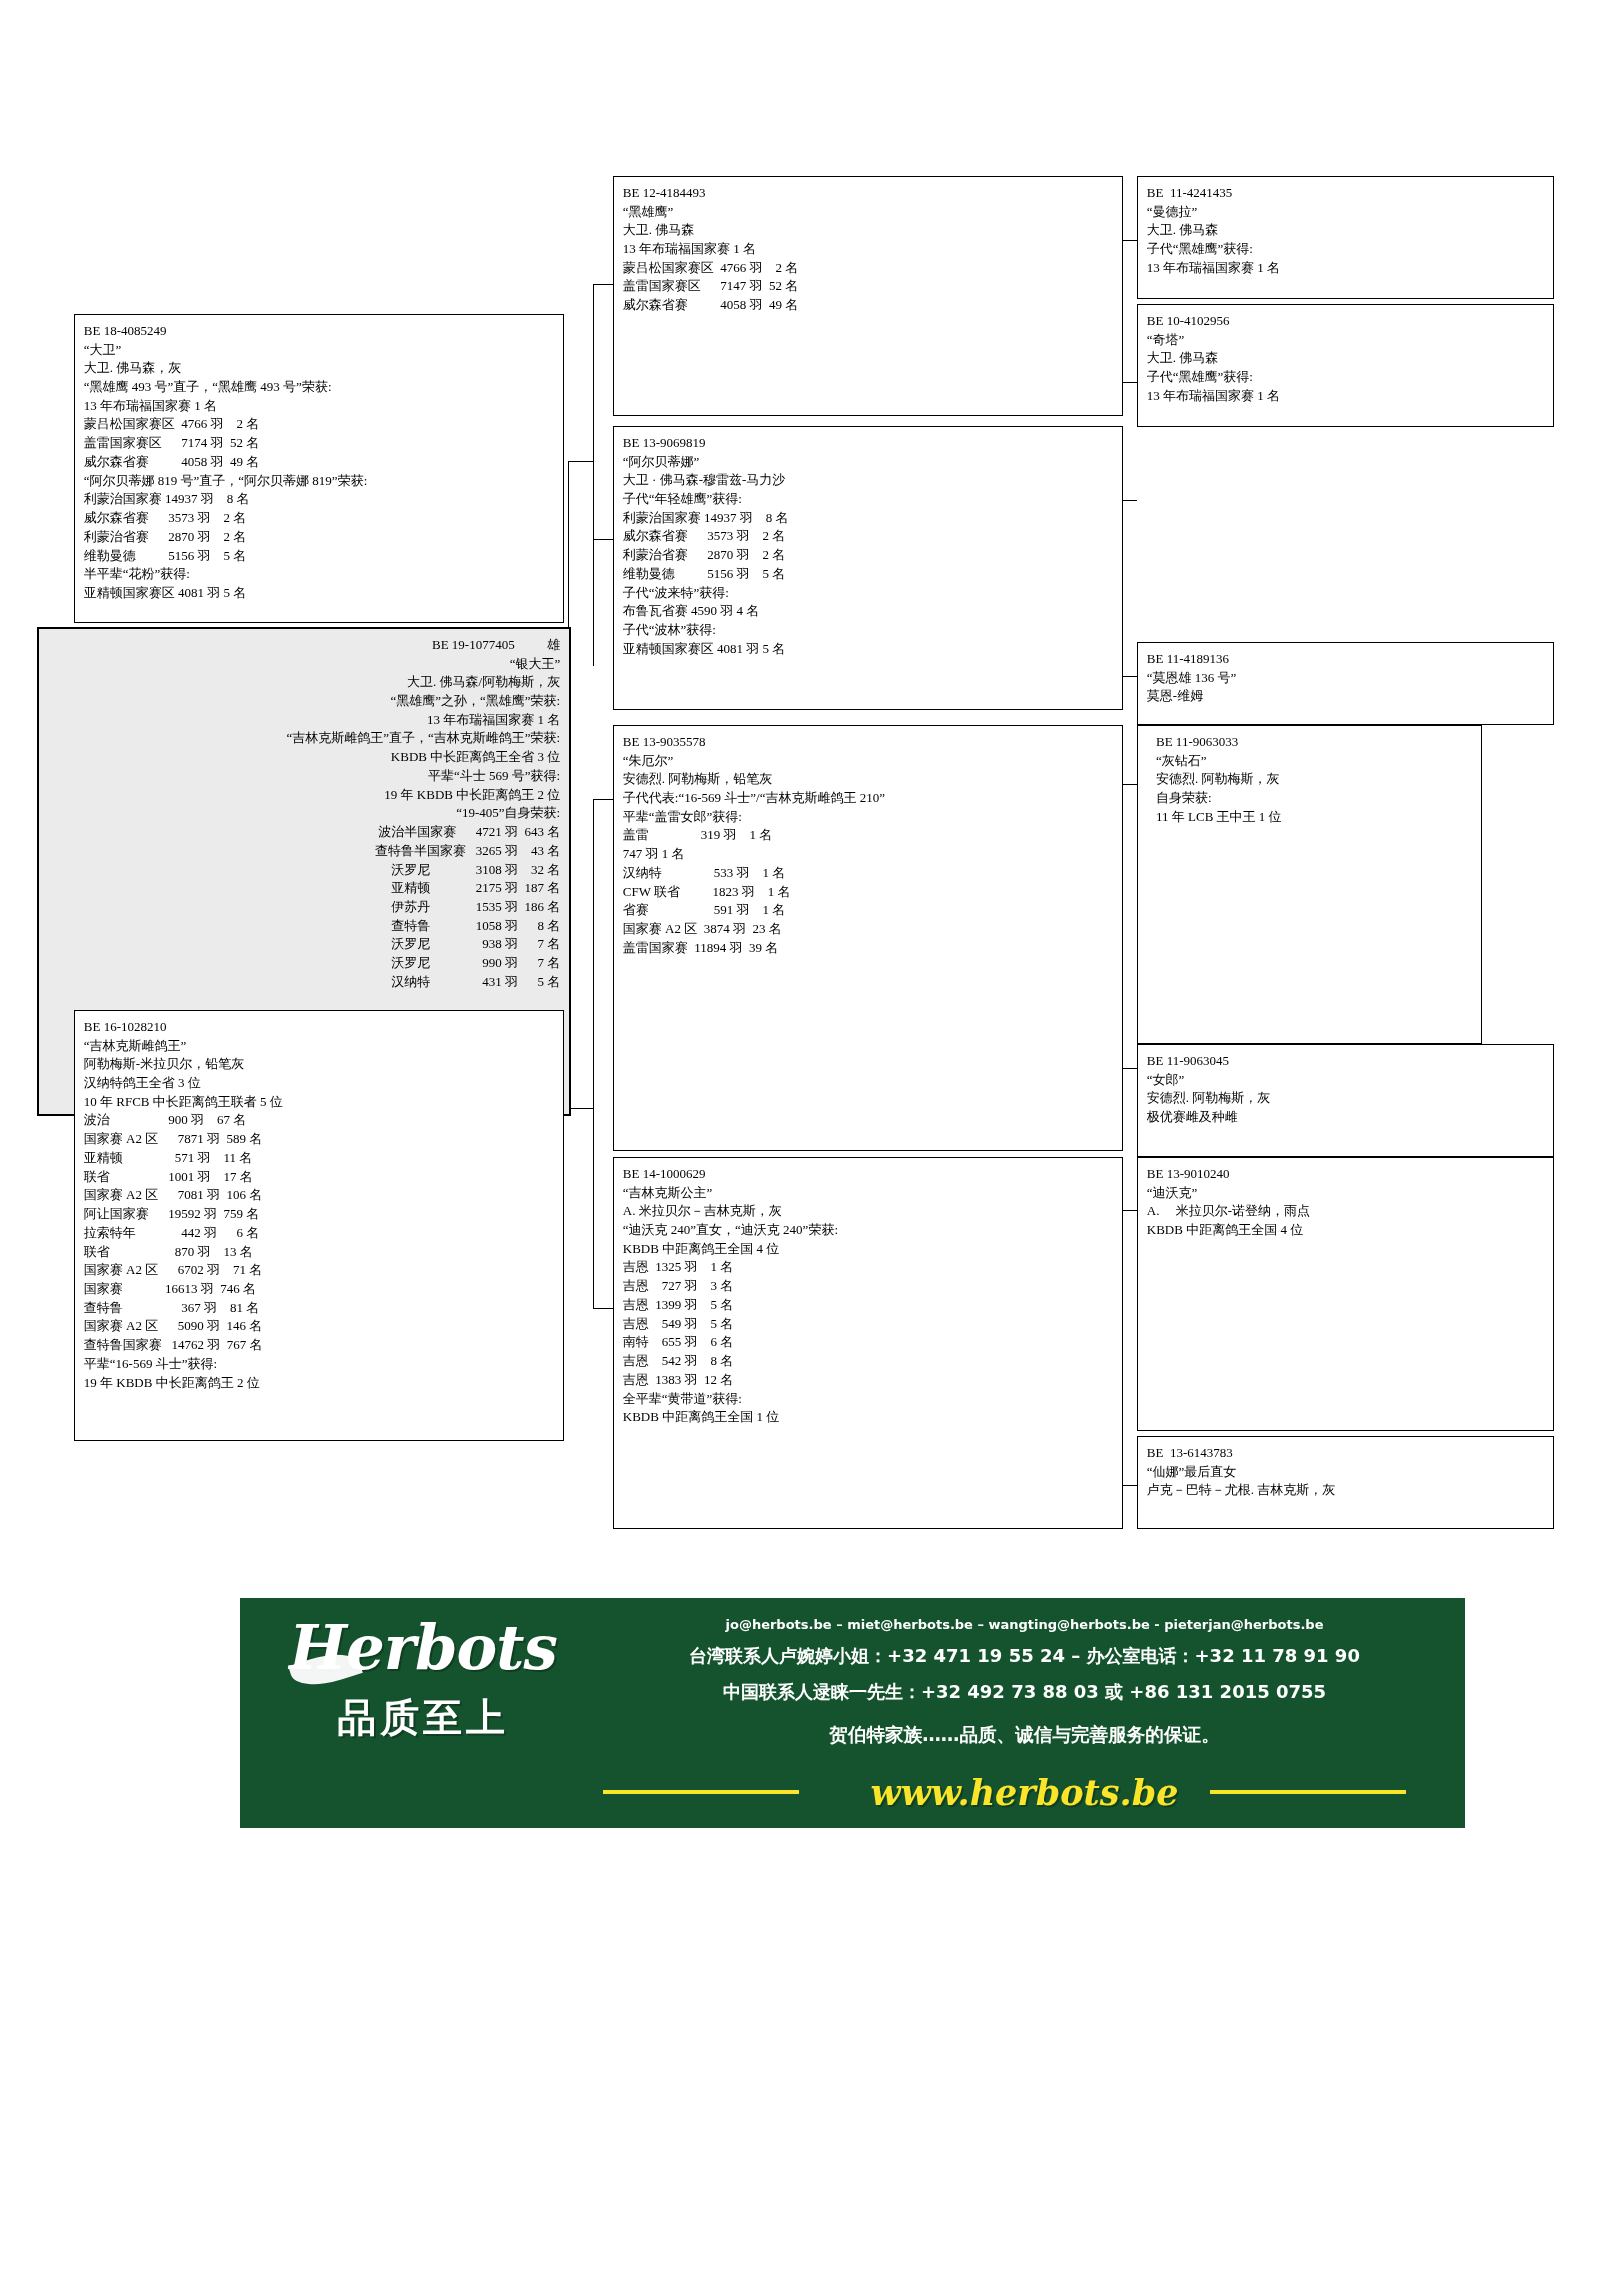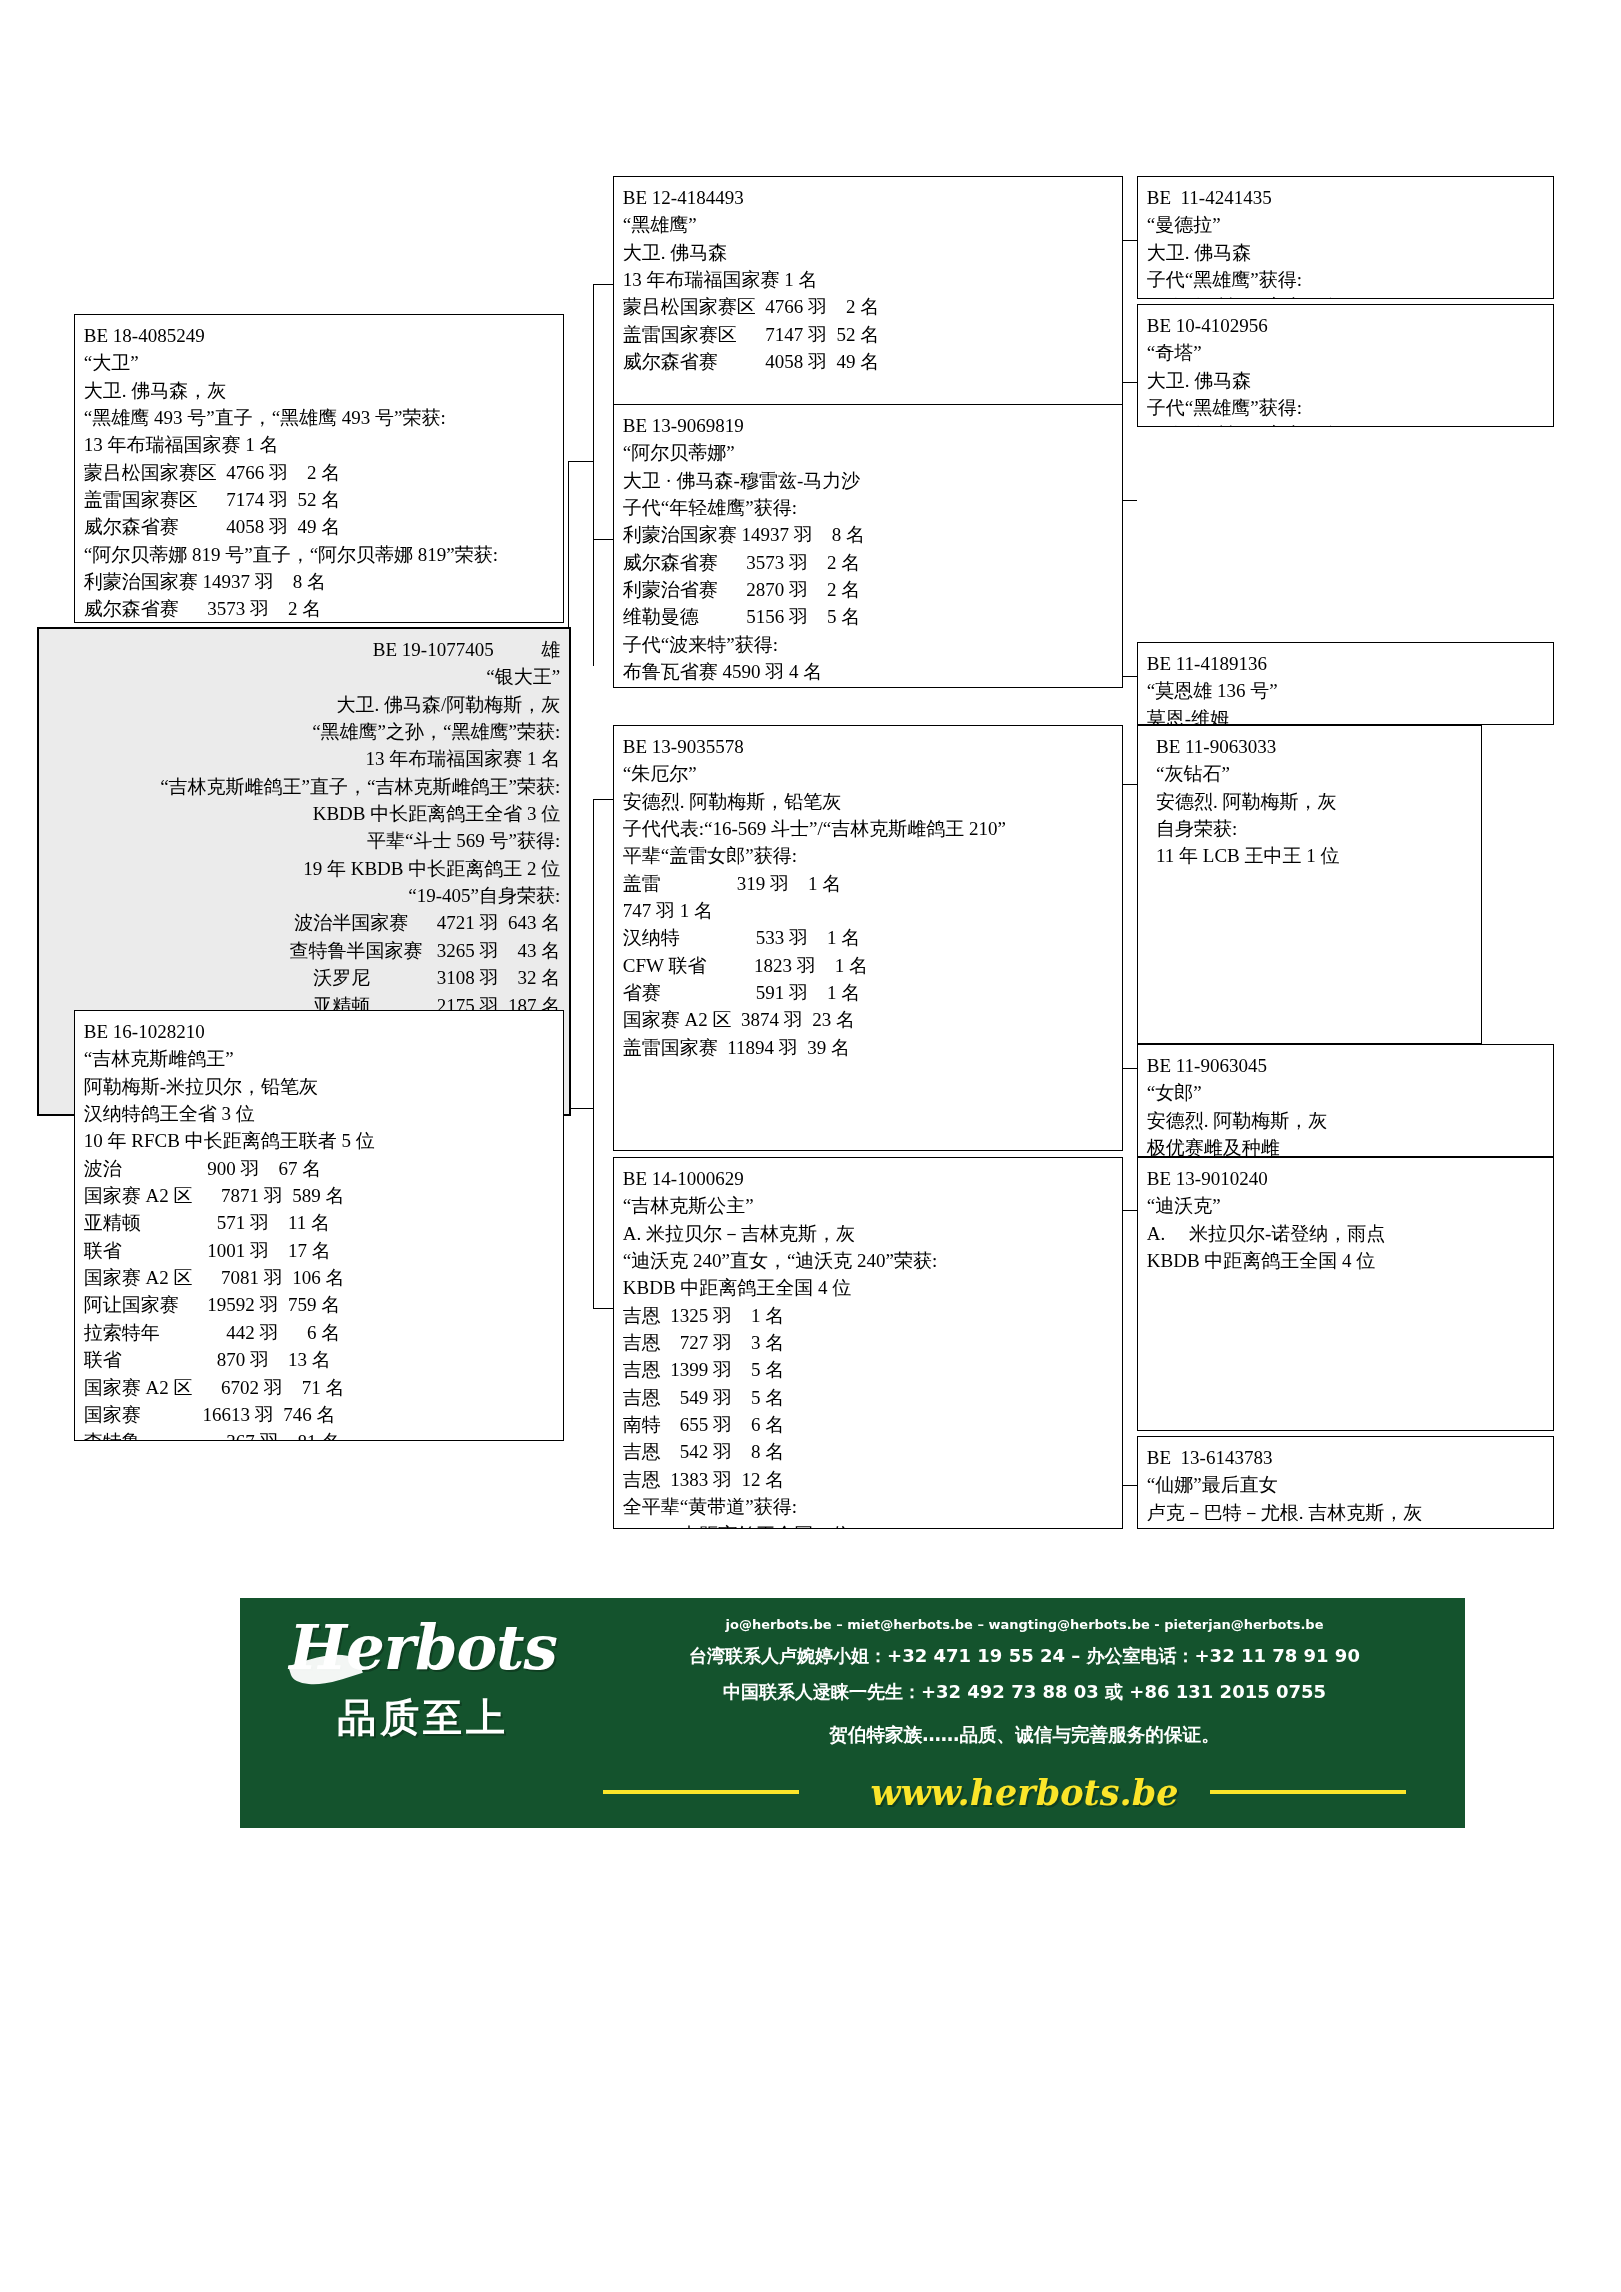--- a/index.html
+++ b/index.html
@@ -12,21 +12,21 @@
   }
   .sheet{position:absolute;inset:0;}
 
   
   .box{
     position:absolute;
     border:1px solid #000;
     background:#fff;
     box-sizing:border-box;
     padding:6.9px 8.8px;
-    font-size:19px;
+    font-size:13px;
     line-height:1.44;
     white-space:pre-wrap;
     color:#000;
     overflow:hidden;
   }
   .box.highlight{
     background:#ebebeb;
     border:2.9px solid #000;
   }
 
@@ -196,21 +196,21 @@
 19 年 KBDB 中长距离鸽王 2 位</div>
 
   <div class="box" style="left:613px;top:176px;width:510px;height:240px;">BE 12-4184493
 “黑雄鹰”
 大卫. 佛马森
 13 年布瑞福国家赛 1 名
 蒙吕松国家赛区  4766 羽    2 名
 盖雷国家赛区      7147 羽  52 名
 威尔森省赛          4058 羽  49 名</div>
 
-  <div class="box" style="left:613px;top:404px;width:510px;height:284px;">BE 13-9069819
+  <div class="box" style="left:613px;top:426px;width:510px;height:284px;">BE 13-9069819
 “阿尔贝蒂娜”
 大卫 · 佛马森-穆雷兹-马力沙
 子代“年轻雄鹰”获得:
 利蒙治国家赛 14937 羽    8 名
 威尔森省赛      3573 羽    2 名
 利蒙治省赛      2870 羽    2 名
 维勒曼德          5156 羽    5 名
 子代“波来特”获得:
 布鲁瓦省赛 4590 羽 4 名
 子代“波林”获得:

